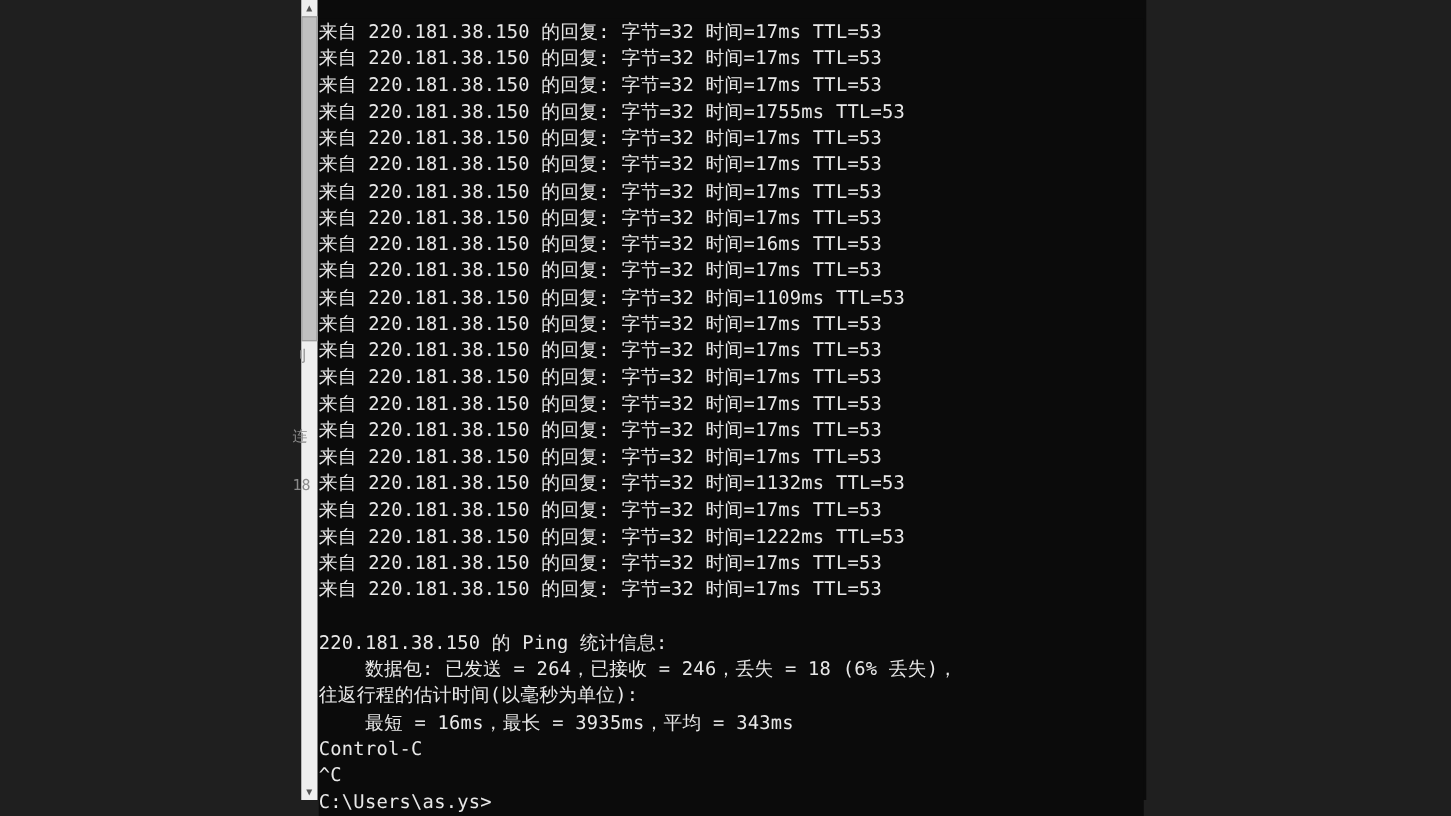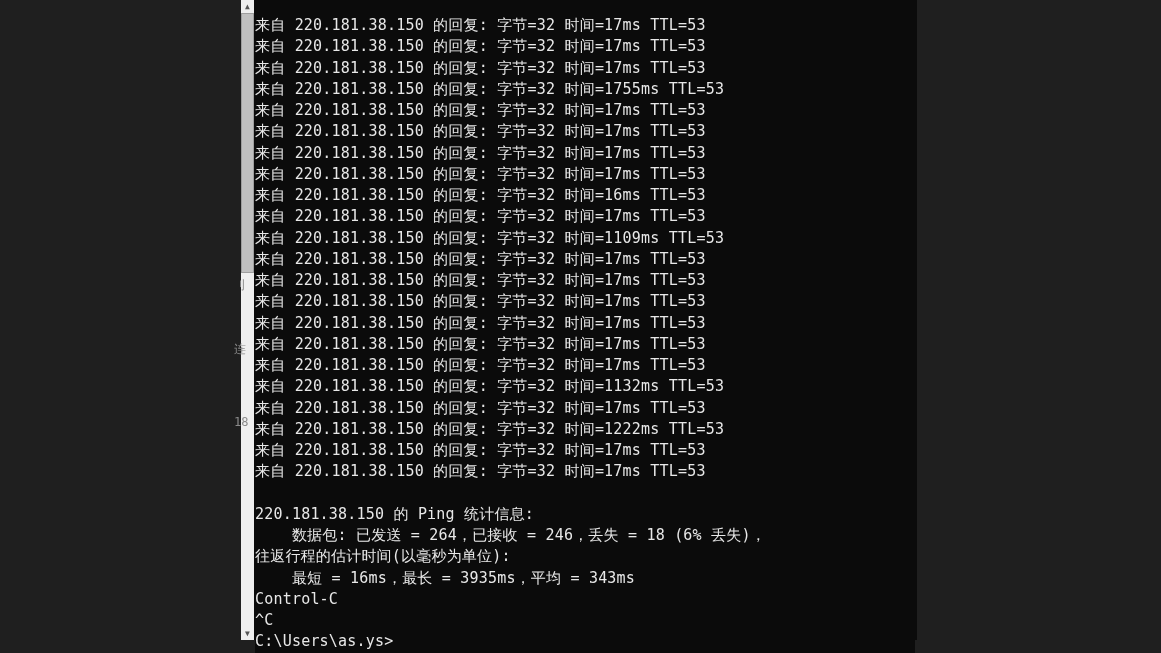--- a/index.html
+++ b/index.html
@@ -85,21 +85,21 @@
 
   <div class="terminal-border"></div>
 
   <div class="scrollbar-track"></div>
   <div class="scrollbar-arrow" style="top:0">▲</div>
   <div class="scrollbar-thumb" style="top:13px;height:260px"></div>
   <div class="scrollbar-arrow" style="top:627px">▼</div>
 
   <div class="faded-edge" style="top:275px">刂</div>
   <div class="faded-edge" style="top:339px">连</div>
-  <div class="faded-edge" style="top:412px">18</div>
+  <div class="faded-edge" style="top:378px">18</div>
 
   <pre class="terminal" id="terminal">来自 220.181.38.150 的回复: 字节=32 时间=17ms TTL=53
 来自 220.181.38.150 的回复: 字节=32 时间=17ms TTL=53
 来自 220.181.38.150 的回复: 字节=32 时间=17ms TTL=53
 来自 220.181.38.150 的回复: 字节=32 时间=1755ms TTL=53
 来自 220.181.38.150 的回复: 字节=32 时间=17ms TTL=53
 来自 220.181.38.150 的回复: 字节=32 时间=17ms TTL=53
 来自 220.181.38.150 的回复: 字节=32 时间=17ms TTL=53
 来自 220.181.38.150 的回复: 字节=32 时间=17ms TTL=53
 来自 220.181.38.150 的回复: 字节=32 时间=16ms TTL=53

